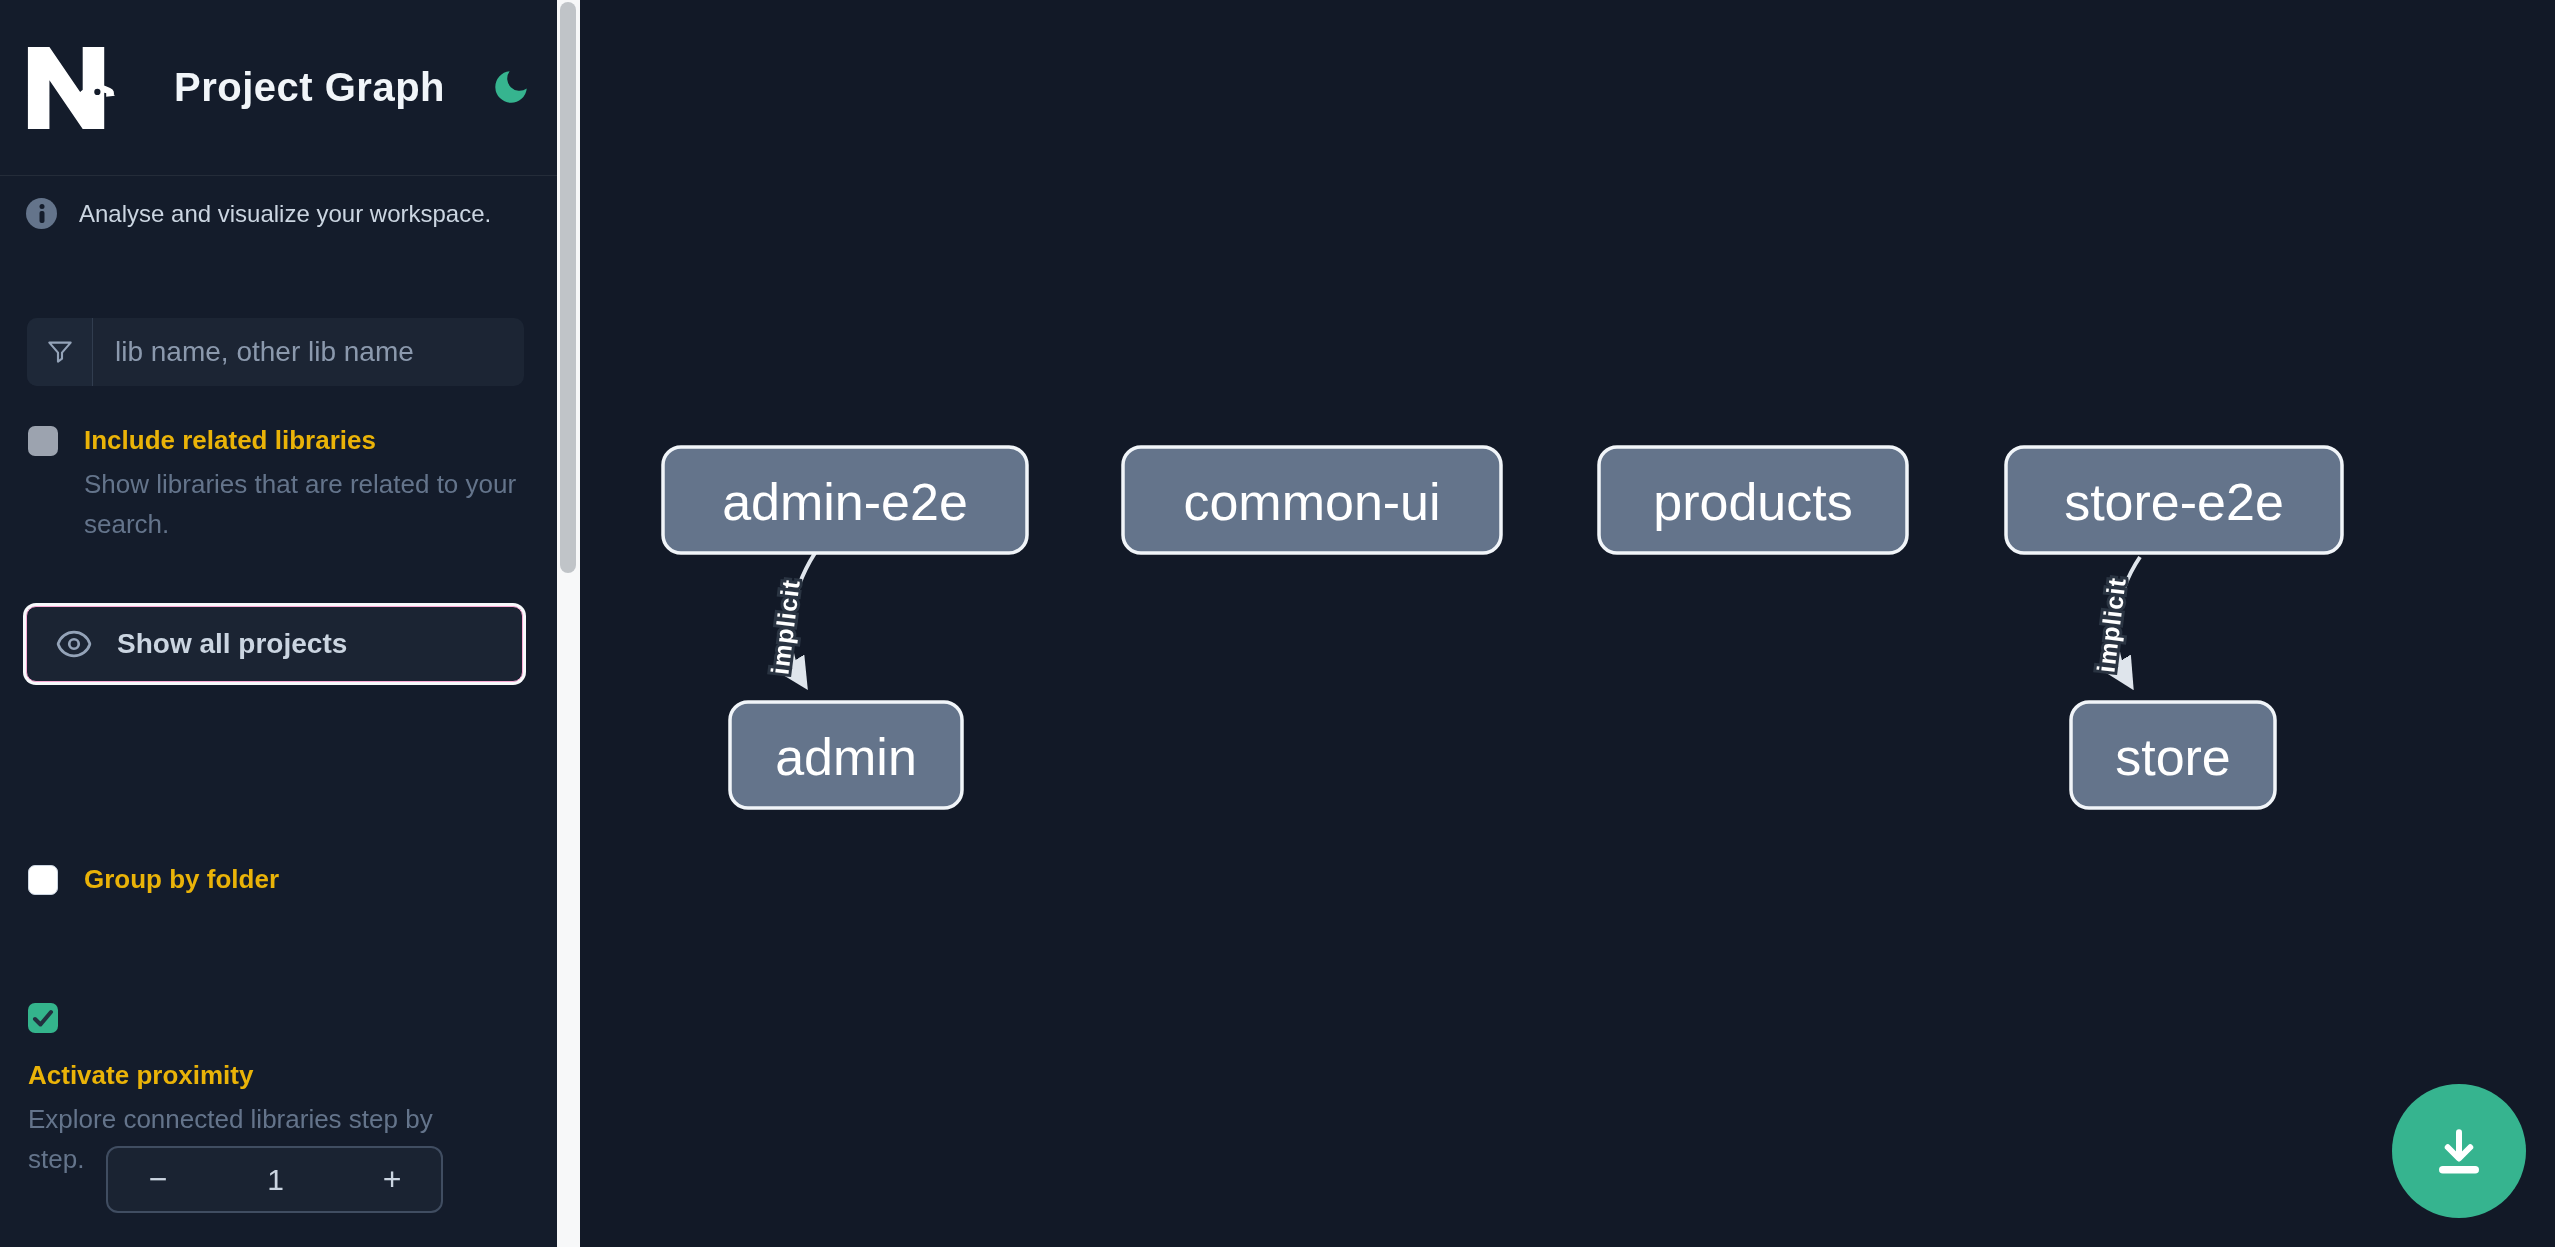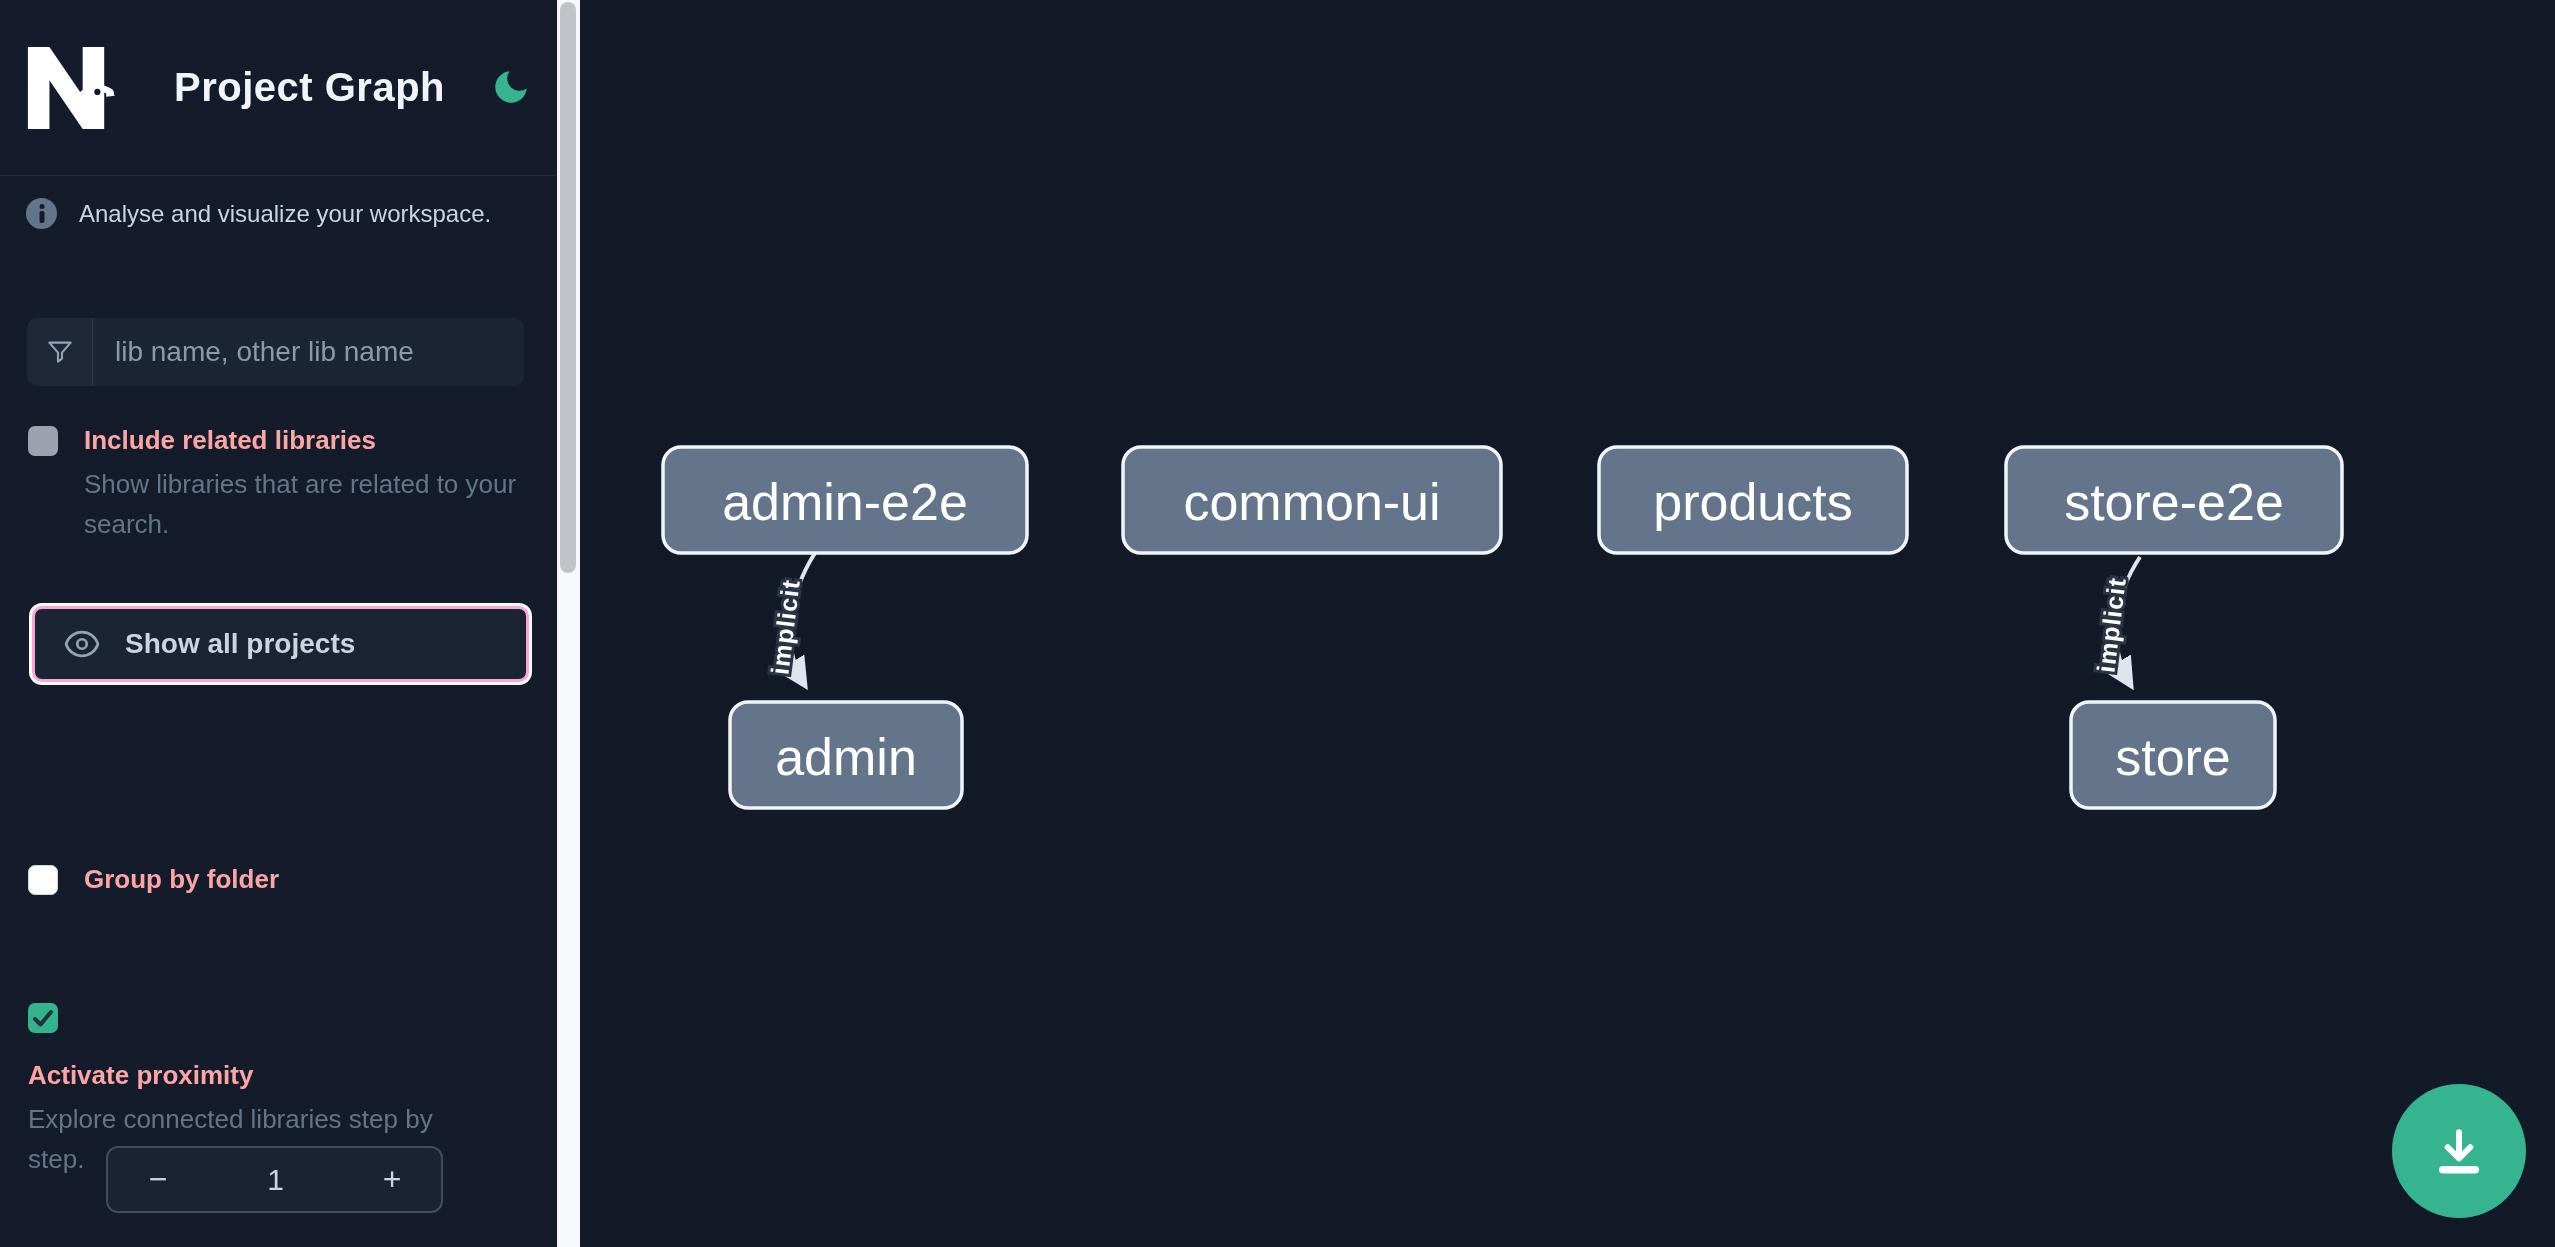--- a/index.html
+++ b/index.html
@@ -56,31 +56,31 @@
   .check-row { position:absolute; left:28px; display:flex; gap:26px; }
   .checkbox {
     width:30px; height:30px; border-radius:7px; flex:0 0 auto; margin-top:2px;
     display:flex; align-items:center; justify-content:center; cursor:pointer;
   }
   .cb-gray  { background:#9ca3af; }
   .cb-white { background:#ffffff; border:1px solid #cbd5e1; }
   .cb-green { background:#34b48c; }
   .cb-green svg { width:24px; height:24px; }
   .check-text { width:455px; }
-  .check-label { font-size:26px; font-weight:700; color:#fca5a5; line-height:32px; display:block; cursor:pointer; }
+  .check-label { font-size:26px; font-weight:700; color:#eab308; line-height:32px; display:block; cursor:pointer; }
   .check-desc  { font-size:26px; font-weight:400; color:#64748b; line-height:40px; margin-top:8px; }
 
   .sb-btn {
     position:absolute; left:26px; width:497px; height:76px;
     background:#1b2433; border:2px solid #46546b; border-radius:10px;
     display:flex; align-items:center; padding-left:28px; gap:24px;
     font-family:inherit; font-size:28px; font-weight:700; color:#cbd5e1; cursor:pointer;
   }
   .sb-btn svg { width:38px; height:38px; flex:0 0 auto; }
-  .sb-btn.focused { border:3px solid #f9a8d4; box-shadow:0 0 0 3px #f8fafc;margin-left:6px; }
+  .sb-btn.focused { border:1px solid #f9a8d4; box-shadow:0 0 0 3px #f8fafc; }
 
   .stepper {
     position:absolute; left:106px; top:1146px; width:337px; height:67px;
     display:flex; border:2px solid #404d61; border-radius:12px;
     background:#1a2332; overflow:hidden;
   }
   .stepper button, .stepper .step-val {
     font-family:inherit; background:transparent; border:none; color:#cbd5e1;
     display:flex; align-items:center; justify-content:center; cursor:pointer;
   }

